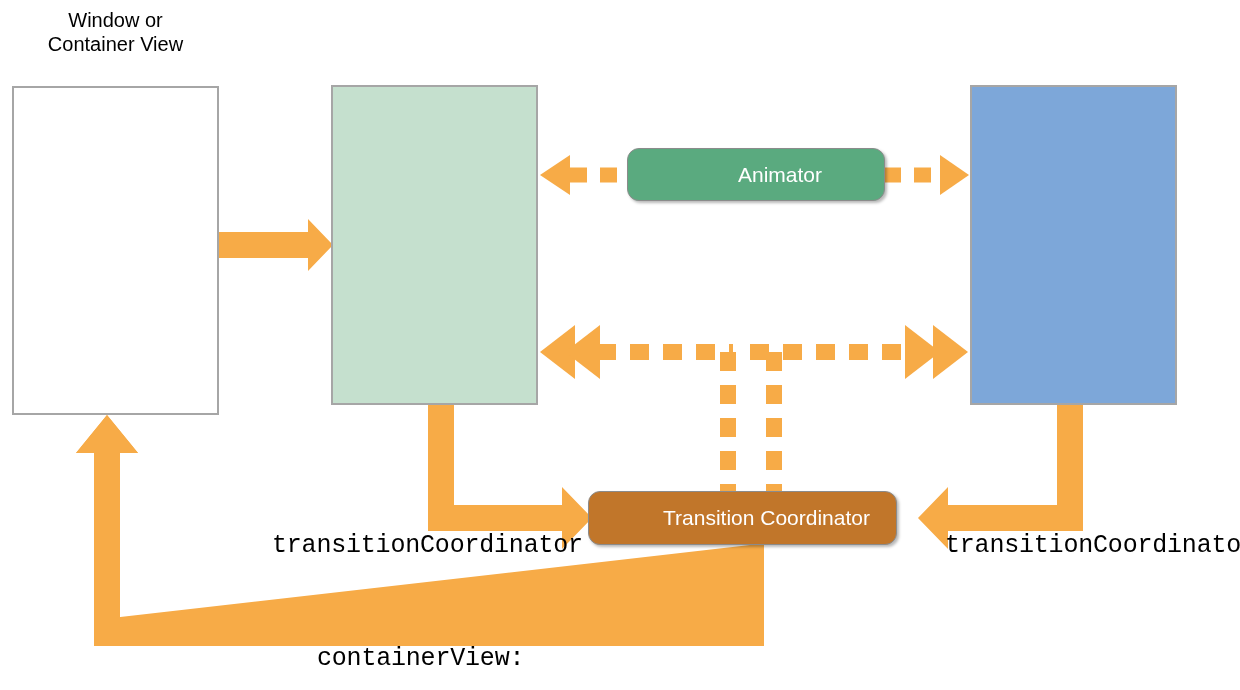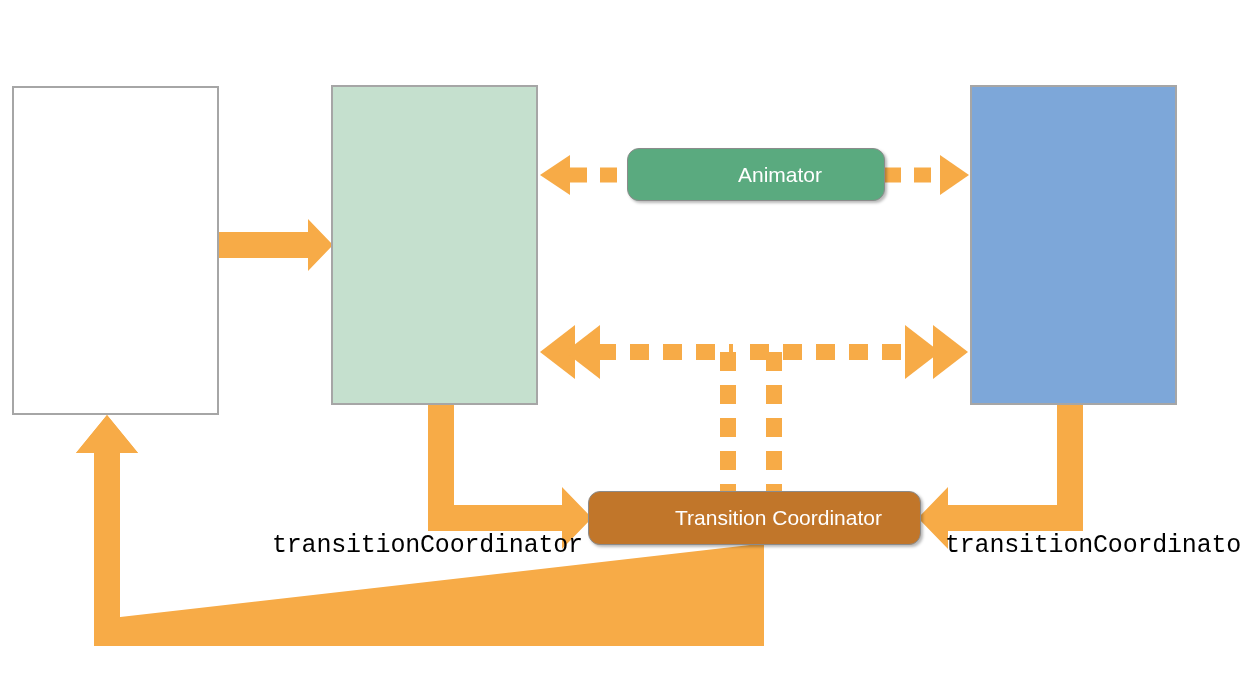--- a/index.html
+++ b/index.html
@@ -112,21 +112,21 @@
   #box-animator {
     left: 627px;
     top: 148px;
     width: 258px;
     height: 53px;
     background: #5aaa7f;
   }
   #box-transition-coordinator {
     left: 588px;
     top: 491px;
-    width: 333px;
+    width: 309px;
     height: 54px;
     background: #c1762a;
   }
 </style>
 </head>
 <body>
 
 <div id="canvas">
 
   <svg class="layer" viewBox="0 0 1240 690" xmlns="http://www.w3.org/2000/svg">
@@ -217,20 +217,23 @@
   <div class="box box-rect" id="box-to-view"></div>
 
   <div class="box box-round" id="box-animator">
     <span>Animator</span>
   </div>
 
   <div class="box box-round" id="box-transition-coordinator">
     <span>Transition Coordinator</span>
   </div>
 
+  <div class="label label-sans" id="title-window-container">Window or
+Container View</div>
 
 
   <div class="label label-mono" id="label-transition-coordinator-left">transitionCoordinator</div>
 
   <div class="label label-mono" id="label-transition-coordinator-right">transitionCoordinator</div>
 
+  <div class="label label-mono" id="label-container-view">containerView:</div>
 
 </div>
 
 </body></html>

